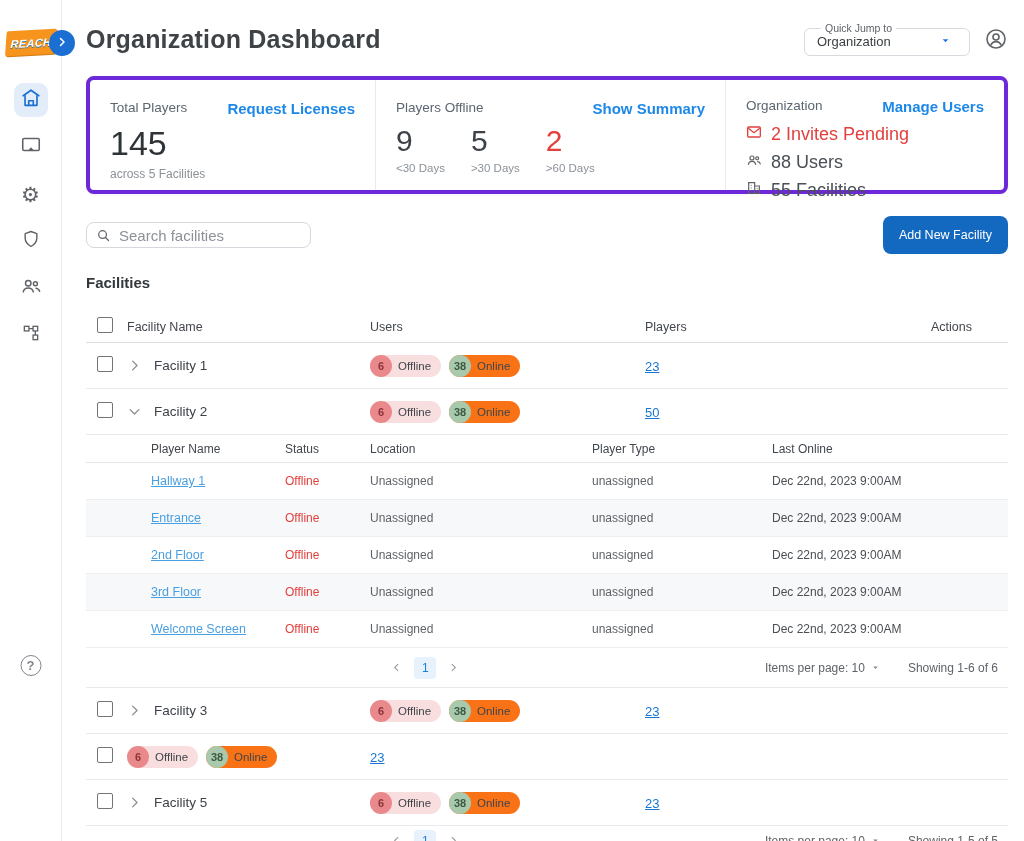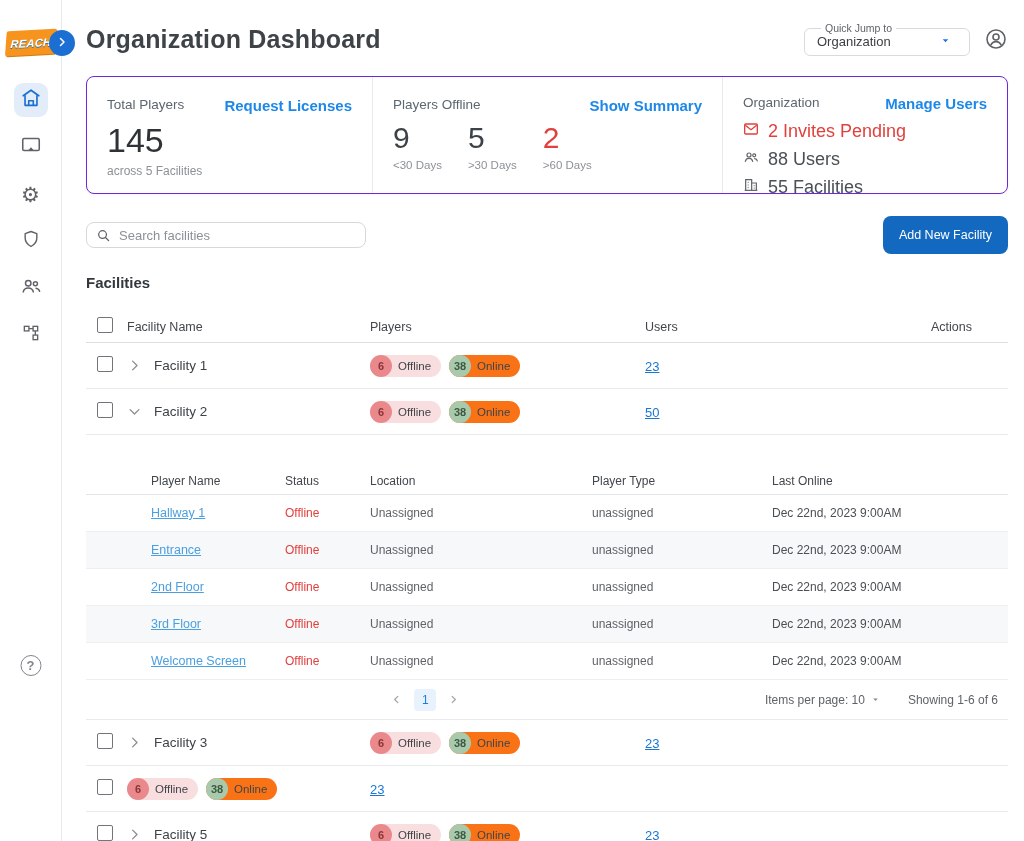--- a/index.html
+++ b/index.html
@@ -32,21 +32,21 @@
   .page-title { font-size:25px; font-weight:700; color:#3e4347; letter-spacing:.2px; }
   .top-right { display:flex; align-items:center; gap:14px; }
   .quickjump { width:166px; height:34px; border:1px solid #d7dade; border-radius:6px; position:relative;
     padding:0 18px 2px 12px; cursor:pointer; }
   .quickjump legend { font-size:10.5px; color:#5f6368; padding:0 4px; margin-left:4px; }
   .qj-row { display:flex; align-items:center; justify-content:space-between; margin-top:-2px; }
   .qj-value { font-size:13px; color:#3c4043; }
   .account { color:#5f6368; display:flex; }
 
   
-  .stats { margin-top:20px; border:1px solid #6d28d9; border-radius:8px; box-shadow:0 1px 3px rgba(0,0,0,.04);
+  .stats { margin-top:20px; border:4px solid #6d28d9; border-radius:8px; box-shadow:0 1px 3px rgba(0,0,0,.04);
     display:flex; height:118px; background:#fff; }
   .stat-sec { padding:20px; display:flex; flex-direction:column; }
   .sec1 { width:286px; border-right:1px solid #e8eaed; }
   .sec2 { width:350px; border-right:1px solid #e8eaed; }
   .sec3 { flex:1; padding-top:18px; }
   .stat-head { display:flex; justify-content:space-between; align-items:flex-start; }
   .stat-label { font-size:13.5px; color:#5b6670; }
   .stat-link { font-size:15px; font-weight:700; color:#1d88e8; text-decoration:none; cursor:pointer; }
   .big-num { font-size:34px; color:#2e3338; margin-top:8px; line-height:1.1; }
   .stat-sub { font-size:12px; color:#8b9197; margin-top:5px; }
@@ -55,22 +55,22 @@
   .bucket.alert .b-num { color:#e2403d; }
   .bucket .b-label { font-size:11.5px; color:#8b9197; margin-top:3px; }
   .org-list { margin-top:9px; display:flex; flex-direction:column; gap:7px; }
   .org-item { display:flex; align-items:center; gap:9px; font-size:18px; color:#4a5056; }
   .org-item.alert { color:#e2403d; }
 
   
   .toolbar { margin-top:22px; display:flex; align-items:center; justify-content:space-between; }
   .search-wrap { position:relative; width:276px; }
   .search-wrap svg { position:absolute; left:10px; top:6px; color:#5f6368; }
-  .search-input { width:280px; height:26px; border:1px solid #d5d9dd; border-radius:8px; padding:0 10px 0 32px;
-    font-size:13px; color:#3c4248; outline:none; font-family:"Liberation Sans", sans-serif; }
+  .search-input { width:225px; height:26px; border:1px solid #d5d9dd; border-radius:8px; padding:0 10px 0 32px;
+    font-size:15px; color:#3c4248; outline:none; font-family:"Liberation Sans", sans-serif; }
   .search-input::placeholder { color:#8b9197; }
   .add-btn { height:38px; padding:0 16px; background:#1368bf; border:none; border-radius:8px; color:#fff;
     font-size:12.5px; font-weight:500; cursor:pointer; font-family:"Liberation Sans", sans-serif; }
 
   .section-title { margin-top:20px; font-size:15px; font-weight:700; color:#33383d; }
 
   
   .table { margin-top:20px; }
   .frow { display:grid; grid-template-columns:41px 243px 275px 255px 1fr; align-items:center;
     height:46px; border-bottom:1px solid #e8eaed; }
@@ -87,21 +87,21 @@
   .pill .num { width:22px; height:22px; border-radius:50%; display:flex; align-items:center; justify-content:center;
     font-size:11px; font-weight:600; }
   .pill .plabel { font-size:11.5px; color:#3f454a; padding:0 10px 0 6px; }
   .pill.off { background:#f9dee0; } .pill.off .num { background:#e9898c; color:#8c3538; }
   .pill.on  { background:#f97316; } .pill.on  .num { background:#a9c9ad; color:#3c5941; }
   .ulink { font-size:13px; color:#1976d2; text-decoration:underline; cursor:pointer; }
 
   
   .prow { display:grid; grid-template-columns:65px 134px 85px 222px 180px 1fr; align-items:center;
     height:37px; border-bottom:1px solid #eceef0; font-size:12px; }
-  .prow.head { height:28px; border-bottom:1px solid #e3e6e9;margin-top:32px; }
+  .prow.head { height:28px; border-bottom:1px solid #e3e6e9; }
   .prow.shade { background:#f7f8fa; }
   .pth { font-size:12px; color:#42474d; }
   .plink { color:#4a9fe0; text-decoration:underline; cursor:pointer; font-size:12.5px; }
   .status-off { color:#e2403d; }
   .muted { color:#5f6368; }
   .last-on { color:#4a4f54; }
 
   
   .pgrow { display:flex; align-items:center; border-bottom:1px solid #e8eaed; height:40px; }
   .pgrow.bottom { height:29px; border-bottom:none; }
@@ -293,22 +293,22 @@
       <button class="add-btn">Add New Facility</button>
     </div>
 
     <div class="section-title">Facilities</div>
 
     <div class="table">
 
       <div class="frow head">
         <div><span class="checkbox"></span></div>
         <div class="th">Facility Name</div>
+        <div class="th">Users</div>
         <div class="th">Players</div>
-        <div class="th">Users</div>
         <div class="th actions">Actions</div>
       </div>
 
       <div class="frow">
         <div><span class="checkbox"></span></div>
         <div class="name-cell">
           <span class="chev">
               <svg width="15" height="15" viewBox="0 0 24 24" fill="none" stroke="currentColor" stroke-width="2.2" stroke-linecap="round" stroke-linejoin="round">
                 <path d="M9 5l7 7-7 7"></path>
               </svg>

